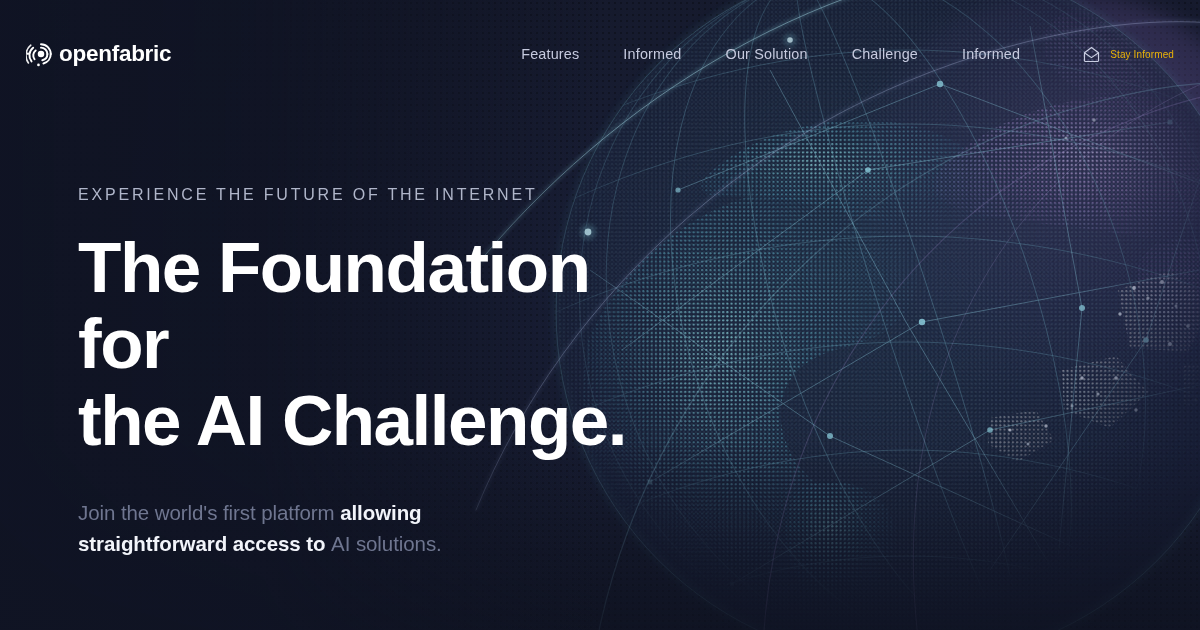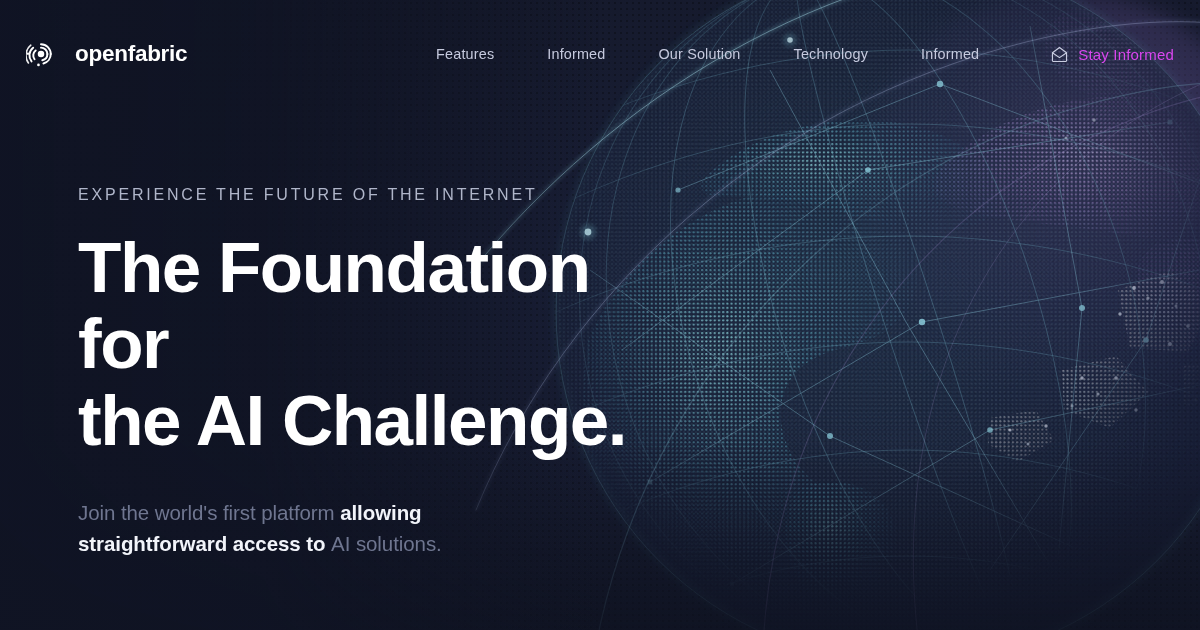--- a/index.html
+++ b/index.html
@@ -71,42 +71,42 @@
 
   
   .header {
     position:absolute; top:0; left:0;
     width:1200px; height:108px;
     display:flex; align-items:center;
     padding:0 24px 0 26px;
     z-index:20;
   }
 
-  .logo { display:flex; align-items:center; gap:20px; height:34px; }
+  .logo { display:flex; align-items:center; gap:4px; height:34px; }
   .logo-mark { width:30px; height:30px; flex:none; display:block; }
   .logo-text {
     font-size:22.5px; font-weight:700; color:#ffffff;
     letter-spacing:-.012em; line-height:1; margin-left:-1px;
   }
 
   .nav {
     margin-left:auto;
-    display:flex; align-items:center; gap:9px;justify-content:flex-end;
+    display:flex; align-items:center; gap:0;justify-content:flex-end;
   }
   .nav-item {
     font-size:14.4px; color:#c6cade; letter-spacing:.012em;
     padding:8px 22px; white-space:nowrap; cursor:pointer;
   }
   .nav-cta {
     display:flex; align-items:center; gap:9px;
     margin-left:40px; padding:8px 2px 8px 0;
     cursor:pointer; white-space:nowrap;
   }
   .nav-cta svg { display:block; flex:none; }
-  .nav-cta-label { font-size:15px; color:#d946ef; letter-spacing:.012em; }
+  .nav-cta-label { font-size:10px; color:#eab308; letter-spacing:.012em; }
 
   
   .hero {
     position:absolute; left:78px; top:186px;
     width:560px; z-index:20;
   }
   .eyebrow {
     font-size:16px; font-weight:500; color:#b0b6ca;
     letter-spacing:.175em; text-transform:uppercase;
     margin-bottom:26px; white-space:nowrap;
@@ -373,21 +373,21 @@
         <circle cx="13.3" cy="27.6" r="1.45" fill="#ffffff"></circle>
         <circle cx="2.0" cy="15.6" r="1.25" fill="#ffffff"></circle>
       </svg>
       <span class="logo-text">openfabric</span>
     </div>
 
     <nav class="nav">
       <span class="nav-item">Features</span>
       <span class="nav-item">Informed</span>
       <span class="nav-item">Our Solution</span>
-      <span class="nav-item">Technology</span>
+      <span class="nav-item">Challenge</span>
       <span class="nav-item">Informed</span>
 
       <div class="nav-cta">
         <svg width="19" height="19" viewBox="0 0 20 20">
           <path d="M 2.6 8.1 L 10 2.6 L 17.4 8.1 L 17.4 16.2 A 1.2 1.2 0 0 1 16.2 17.4 L 3.8 17.4 A 1.2 1.2 0 0 1 2.6 16.2 Z" fill="none" stroke="#c9cde1" stroke-width="1.25" stroke-linejoin="round"></path>
           <path d="M 2.9 8.4 L 10 13.3 L 17.1 8.4" fill="none" stroke="#c9cde1" stroke-width="1.25" stroke-linejoin="round" stroke-linecap="round"></path>
         </svg>
         <span class="nav-cta-label">Stay Informed</span>
       </div>
     </nav>

